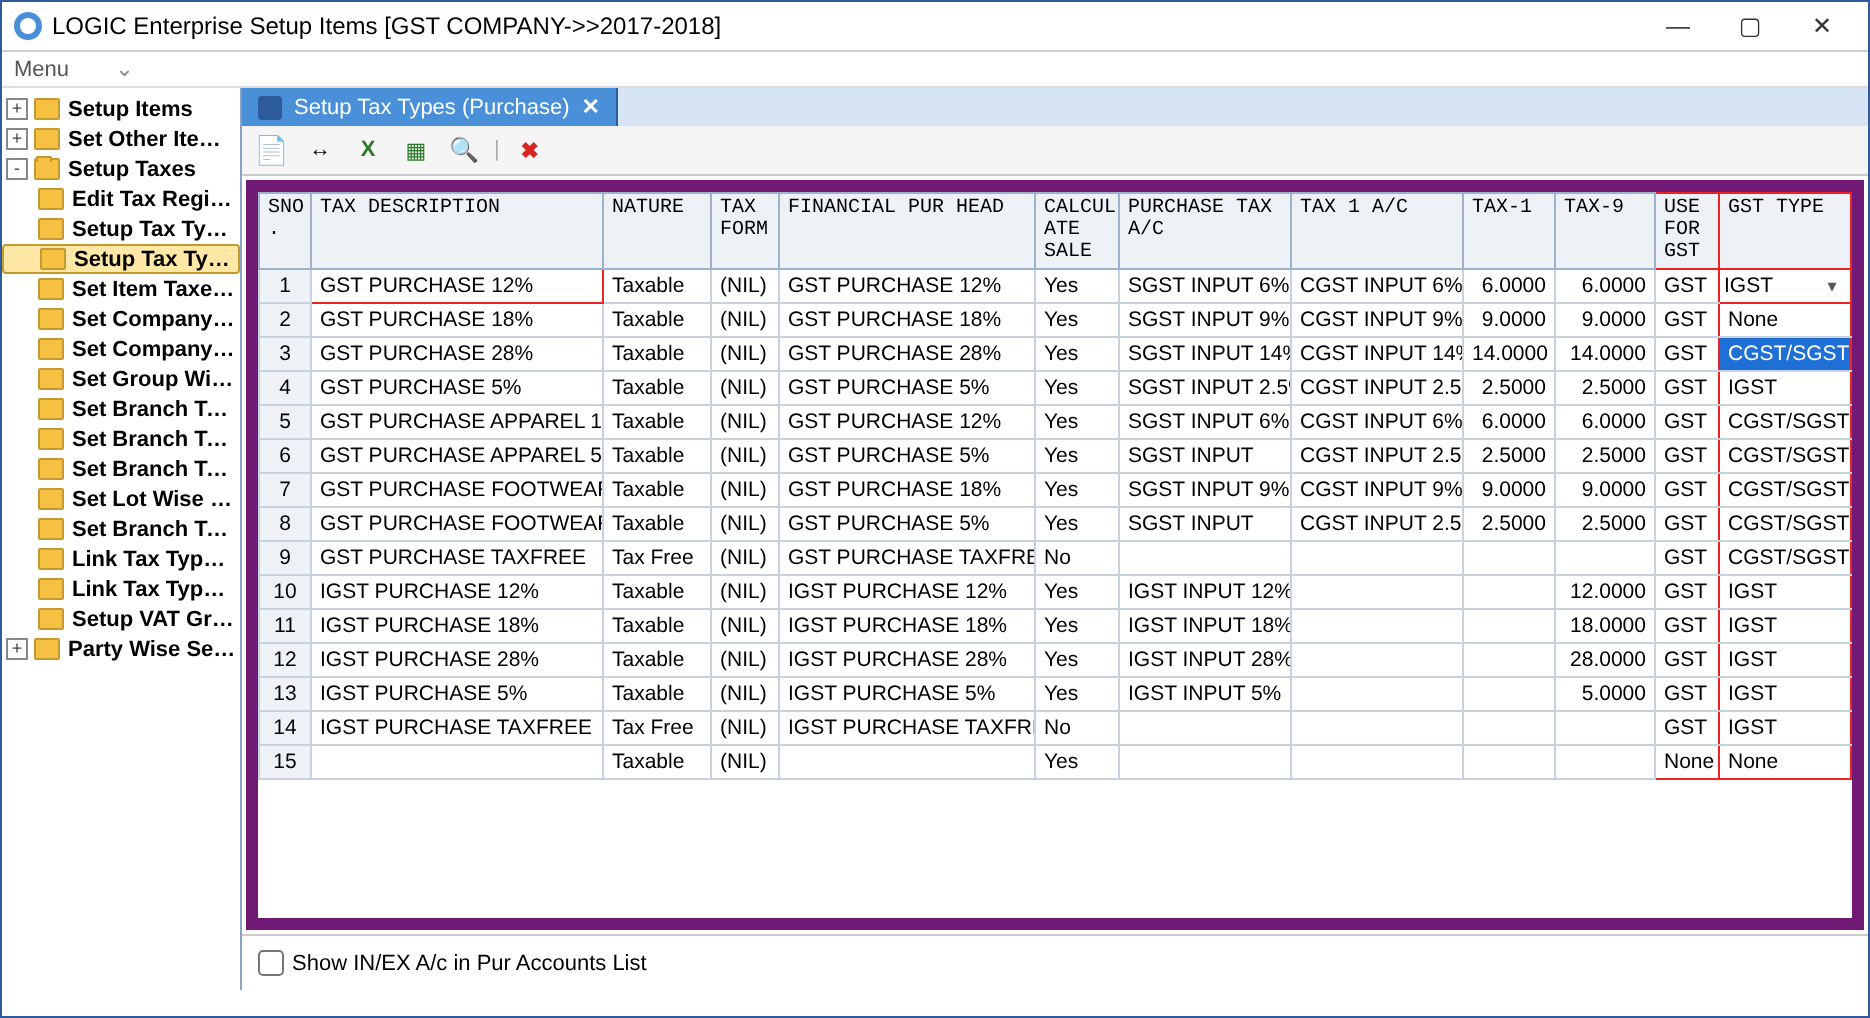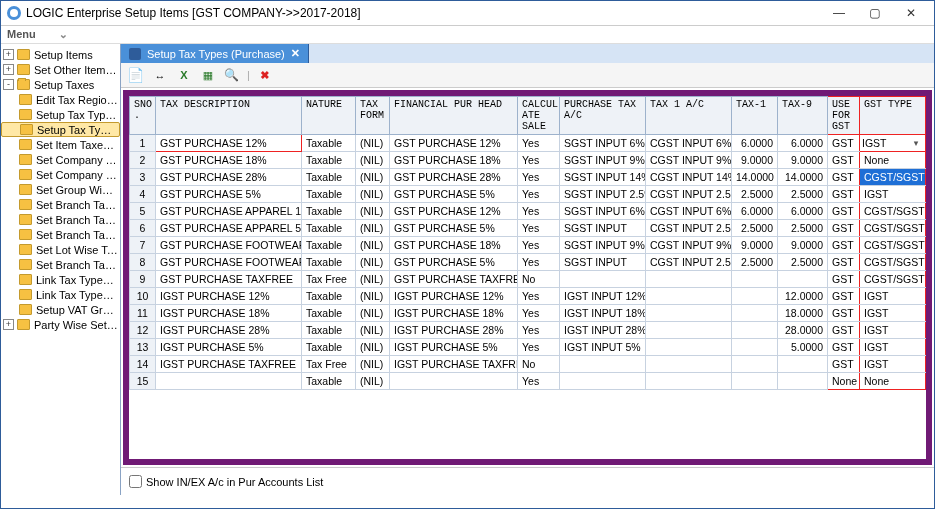--- a/index.html
+++ b/index.html
@@ -3,32 +3,32 @@
 <meta charset="utf-8">
 <style>
   * { margin: 0; padding: 0; box-sizing: border-box; }
   body { font-family: Tahoma, Arial, sans-serif; font-size: 11px; background: #fff; color: #000; overflow: hidden; width: 935px; height: 509px; position: relative; border: 1px solid #2e5c9a; }
   .titlebar { background: #fff; color: #000; padding: 3px 6px; font-size: 12px; display: flex; align-items: center; border-bottom: 1px solid #ccc; }
   .titlebar .icon { width:14px; height:14px; border-radius:50%; background:#4a90d9; margin-right:5px; display:inline-block; position:relative; }
   .titlebar .icon::after { content:''; position:absolute; left:3px; top:3px; width:8px; height:8px; background:#fff; border-radius:50%;}
   .titlebar-title { flex:1; }
   .winbtns { display:flex; gap:2px; }
   .winbtns span { width:34px; height:18px; display:flex; align-items:center; justify-content:center; font-size:12px; color:#333; cursor:default;}
-  .menubar { padding: 2px 6px; font-size: 11px; border-bottom: 1px solid #ddd; color:#555;font-weight:bold;}
+  .menubar { padding: 2px 6px; font-size: 11px; border-bottom: 1px solid #ddd; color:#555;}
   .main { display: flex; height: calc(100% - 56px); }
   .sidebar { width: 183px; border-right: 1px solid #8aa3c4; background: #fff; overflow:auto; padding: 3px 0; }
   .tree-item { display:flex; align-items:center; padding: 1px 2px; white-space: nowrap; font-size:11px; cursor:default; height:15px; overflow:hidden; }
   .tree-item.l0 { padding-left: 2px; }
   .tree-item.l1 { padding-left: 4px; }
   .tgl { width:11px; height:11px; border:1px solid #888; display:inline-flex; align-items:center; justify-content:center; margin-right:3px; font-size:9px; line-height:1; color:#444; background:#fff; flex-shrink:0;}
   .tgl-sp { width:11px; margin-right:3px; display:inline-block; flex-shrink:0;}
   .fico { width:13px; height:11px; background:#f6c142; border:1px solid #c49a2e; margin-right:4px; border-radius:1px; flex-shrink:0; position:relative;}
   .fico.open::before{content:'';position:absolute;top:-2px;left:0;width:6px;height:2px;background:#f6c142;border:1px solid #c49a2e;border-bottom:none;border-radius:1px 1px 0 0;}
   .tree-item.sel { background:#ffe8a6; border:1px solid #c49a2e; border-radius:2px; height:15px; padding-top:0; padding-bottom:0;}
-  .tree-label { overflow:hidden; text-overflow:ellipsis; }
+  .tree-label { overflow:hidden; text-overflow:ellipsis;font-weight:bold; }
   .content { flex: 1; display: flex; flex-direction: column; background:#fff; }
   .tabhdr { background:#d6e4f5; display:flex; align-items:center; padding:0; }
   .tab { background:#4a90d9; color:#fff; padding:3px 8px; font-size:11px; display:flex; align-items:center; gap:6px; border-right:1px solid #2e5c9a;}
   .tab .xclose { font-weight:bold; cursor:default;}
   .tabicon { width:12px; height:12px; background:#2e5c9a; border-radius:2px; display:inline-block;}
   .toolbar { padding:3px 6px; display:flex; gap:6px; align-items:center; border-bottom:1px solid #ccc; background:#f5f5f5;}
   .toolbar .tb { width:18px; height:18px; display:flex; align-items:center; justify-content:center; border:1px solid transparent; cursor:default;}
   .gridwrap { flex:1; overflow:auto; border:6px solid #701a75; margin:2px; }
   table.grid { border-collapse: collapse; width:100%; font-size:10.5px; table-layout:fixed;}
   table.grid th { background:#eef2f7; border:1px solid #9db2cc; padding:2px 4px; font-weight:normal; font-family:'Courier New',monospace; font-size:10px; text-align:left; vertical-align:top; height:28px;}

